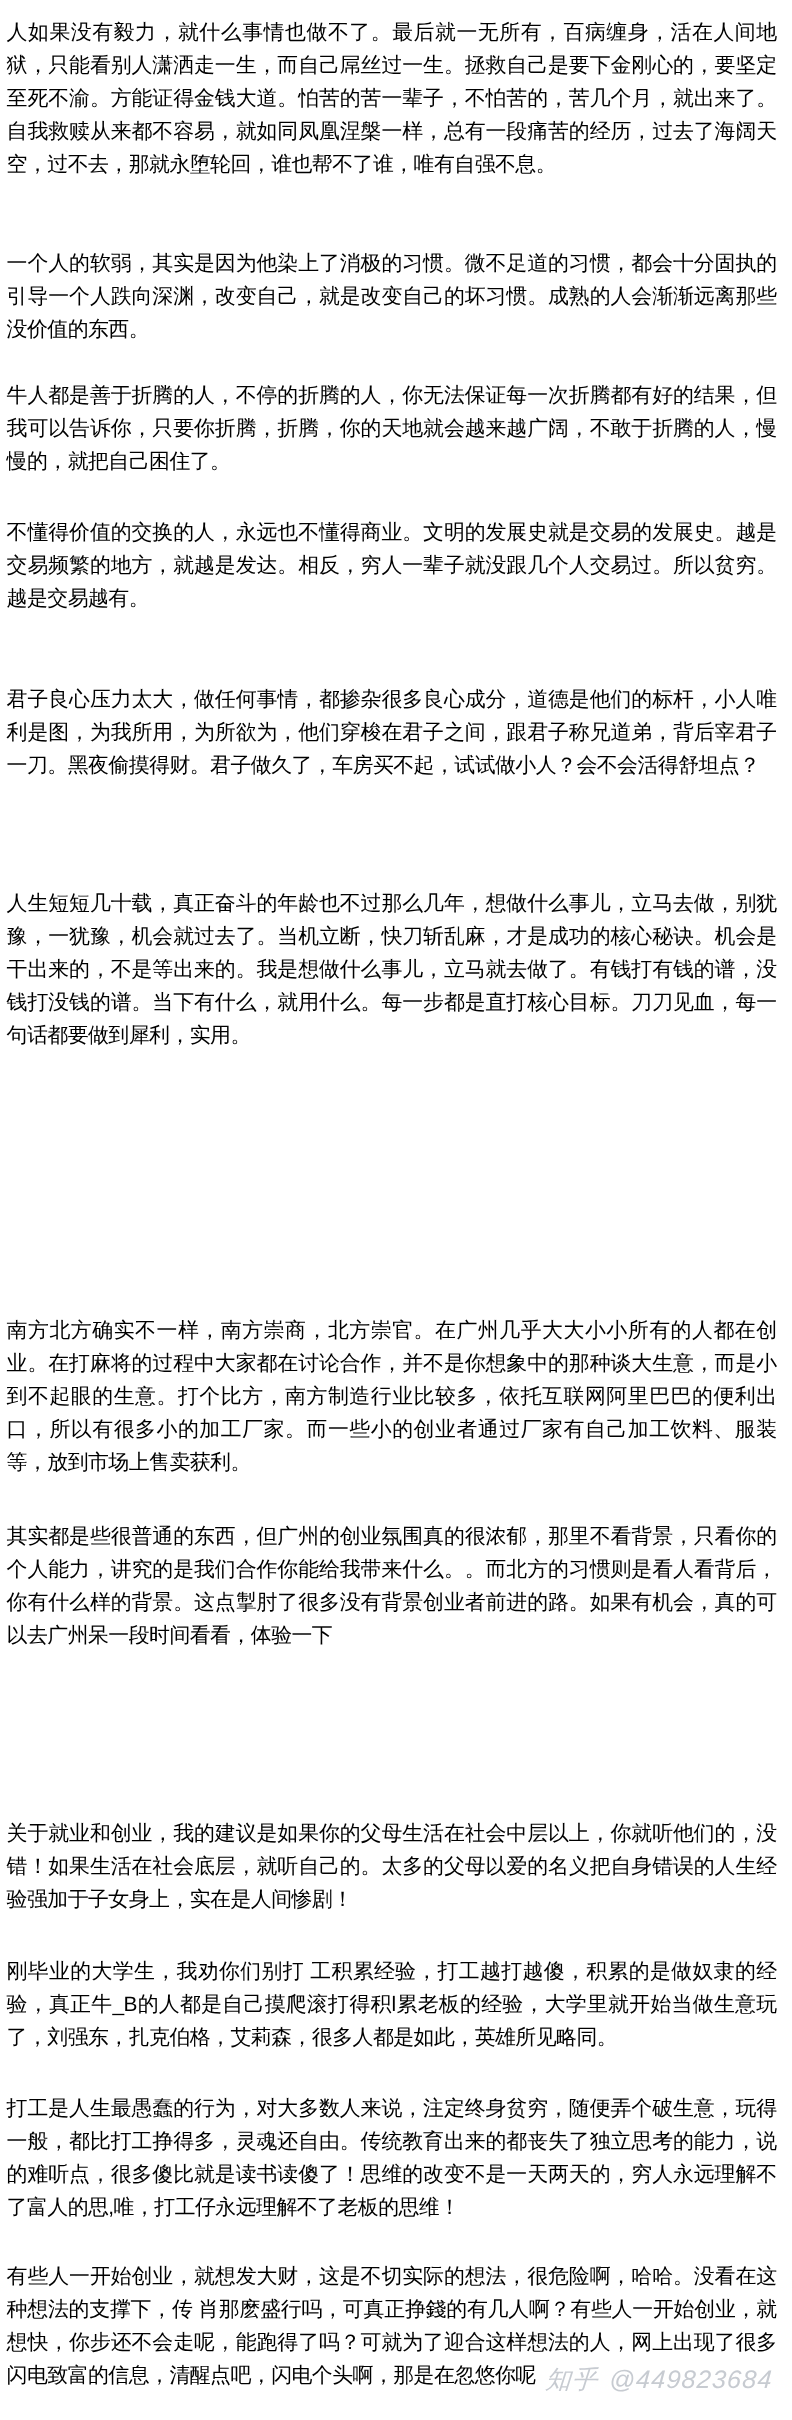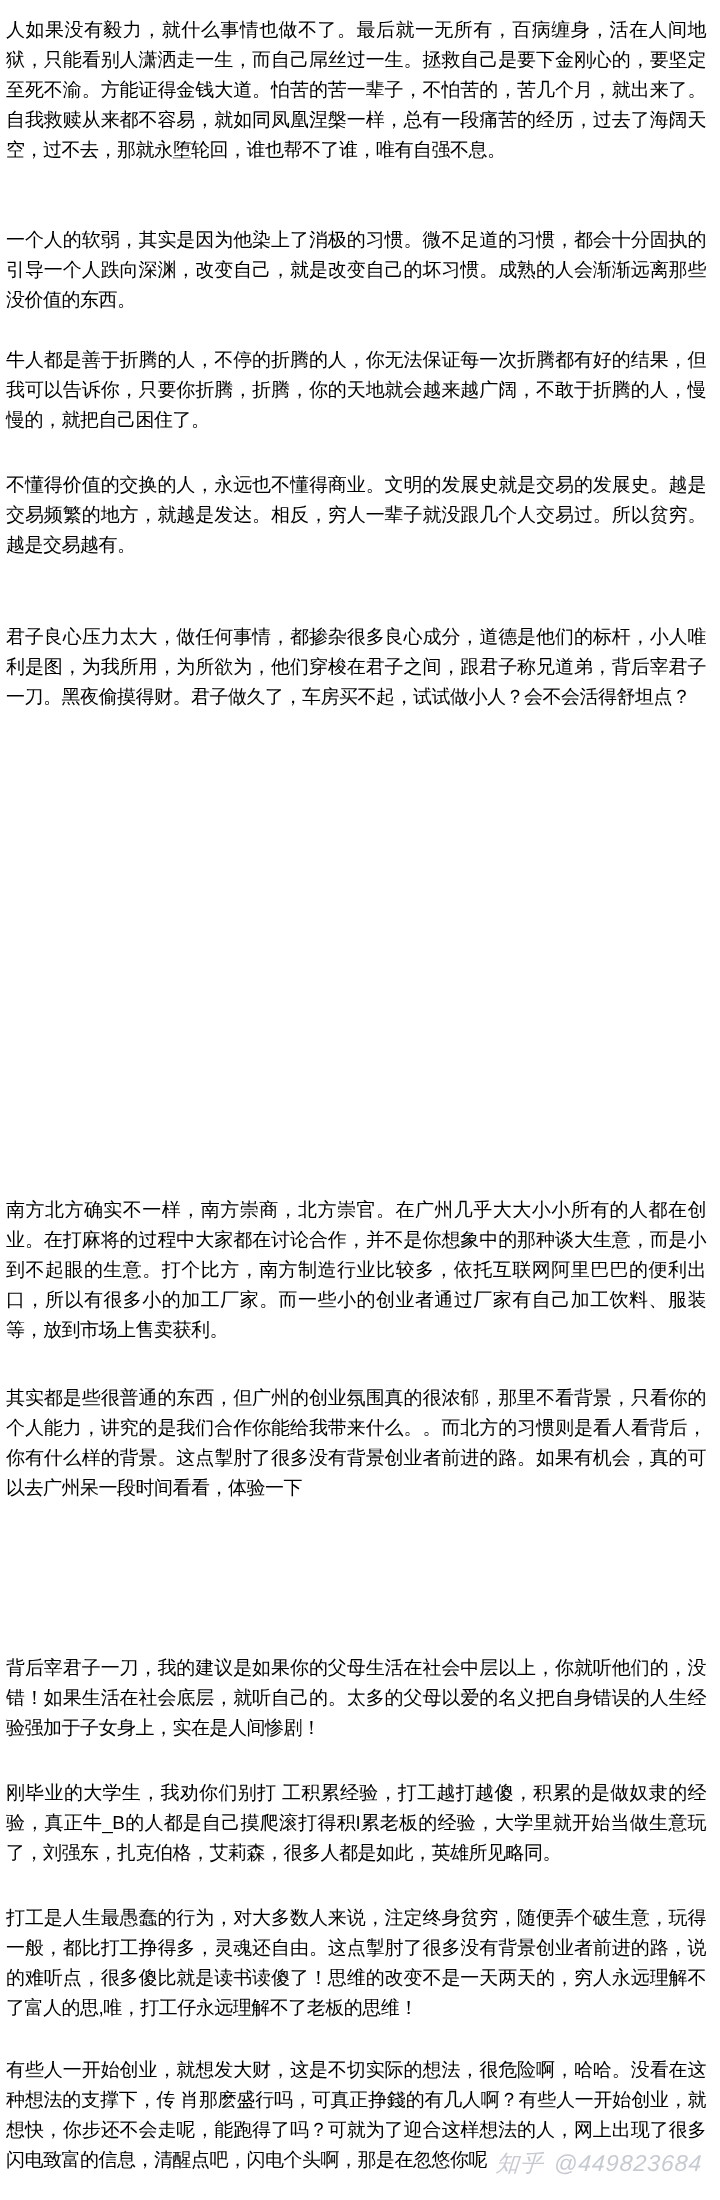--- a/index.html
+++ b/index.html
@@ -60,24 +60,25 @@
 </head>
 <body>
 
 <div class="page">
 
   <p class="para p0">人如果没有毅力，就什么事情也做不了。最后就一无所有，百病缠身，活在人间地狱，只能看别人潇洒走一生，而自己屌丝过一生。拯救自己是要下金刚心的，要坚定至死不渝。方能证得金钱大道。怕苦的苦一辈子，不怕苦的，苦几个月，就出来了。自我救赎从来都不容易，就如同凤凰涅槃一样，总有一段痛苦的经历，过去了海阔天空，过不去，那就永堕轮回，谁也帮不了谁，唯有自强不息。</p>
   <p class="para p1">一个人的软弱，其实是因为他染上了消极的习惯。微不足道的习惯，都会十分固执的引导一个人跌向深渊，改变自己，就是改变自己的坏习惯。成熟的人会渐渐远离那些没价值的东西。</p>
   <p class="para p2">牛人都是善于折腾的人，不停的折腾的人，你无法保证每一次折腾都有好的结果，但我可以告诉你，只要你折腾，折腾，你的天地就会越来越广阔，不敢于折腾的人，慢慢的，就把自己困住了。</p>
   <p class="para p3">不懂得价值的交换的人，永远也不懂得商业。文明的发展史就是交易的发展史。越是交易频繁的地方，就越是发达。相反，穷人一辈子就没跟几个人交易过。所以贫穷。越是交易越有。</p>
   <p class="para p4">君子良心压力太大，做任何事情，都掺杂很多良心成分，道德是他们的标杆，小人唯利是图，为我所用，为所欲为，他们穿梭在君子之间，跟君子称兄道弟，背后宰君子一刀。黑夜偷摸得财。君子做久了，车房买不起，试试做小人？会不会活得舒坦点？</p>
+  <p class="para p5">人生短短几十载，真正奋斗的年龄也不过那么几年，想做什么事儿，立马去做，别犹豫，一犹豫，机会就过去了。当机立断，快刀斩乱麻，才是成功的核心秘诀。机会是干出来的，不是等出来的。我是想做什么事儿，立马就去做了。有钱打有钱的谱，没钱打没钱的谱。当下有什么，就用什么。每一步都是直打核心目标。刀刀见血，每一句话都要做到犀利，实用。</p>
   <p class="para p7">南方北方确实不一样，南方崇商，北方崇官。在广州几乎大大小小所有的人都在创业。在打麻将的过程中大家都在讨论合作，并不是你想象中的那种谈大生意，而是小到不起眼的生意。打个比方，南方制造行业比较多，依托互联网阿里巴巴的便利出口，所以有很多小的加工厂家。而一些小的创业者通过厂家有自己加工饮料、服装等，放到市场上售卖获利。</p>
   <p class="para p8">其实都是些很普通的东西，但广州的创业氛围真的很浓郁，那里不看背景，只看你的个人能力，讲究的是我们合作你能给我带来什么。。而北方的习惯则是看人看背后，你有什么样的背景。这点掣肘了很多没有背景创业者前进的路。如果有机会，真的可以去广州呆一段时间看看，体验一下</p>
-  <p class="para p10">背后宰君子一刀，我的建议是如果你的父母生活在社会中层以上，你就听他们的，没错！如果生活在社会底层，就听自己的。太多的父母以爱的名义把自身错误的人生经验强加于子女身上，实在是人间惨剧！</p>
+  <p class="para p10">关于就业和创业，我的建议是如果你的父母生活在社会中层以上，你就听他们的，没错！如果生活在社会底层，就听自己的。太多的父母以爱的名义把自身错误的人生经验强加于子女身上，实在是人间惨剧！</p>
   <p class="para p11">刚毕业的大学生，我劝你们别打 工积累经验，打工越打越傻，积累的是做奴隶的经验，真正牛_B的人都是自己摸爬滚打得积l累老板的经验，大学里就开始当做生意玩了，刘强东，扎克伯格，艾莉森，很多人都是如此，英雄所见略同。</p>
-  <p class="para p12">打工是人生最愚蠢的行为，对大多数人来说，注定终身贫穷，随便弄个破生意，玩得一般，都比打工挣得多，灵魂还自由。这点掣肘了很多没有背景创业者前进的路，说的难听点，很多傻比就是读书读傻了！思维的改变不是一天两天的，穷人永远理解不了富人的思,唯，打工仔永远理解不了老板的思维！</p>
+  <p class="para p12">打工是人生最愚蠢的行为，对大多数人来说，注定终身贫穷，随便弄个破生意，玩得一般，都比打工挣得多，灵魂还自由。传统教育出来的都丧失了独立思考的能力，说的难听点，很多傻比就是读书读傻了！思维的改变不是一天两天的，穷人永远理解不了富人的思,唯，打工仔永远理解不了老板的思维！</p>
   <p class="para p13">有些人一开始创业，就想发大财，这是不切实际的想法，很危险啊，哈哈。没看在这种想法的支撑下，传 肖那麽盛行吗，可真正挣錢的有几人啊？有些人一开始创业，就想快，你步还不会走呢，能跑得了吗？可就为了迎合这样想法的人，网上出现了很多闪电致富的信息，清醒点吧，闪电个头啊，那是在忽悠你呢</p>
 
   <div class="watermark">
     <span class="brand">知乎</span><span>@449823684</span>
   </div>
 
 </div>
 
 </body></html>

